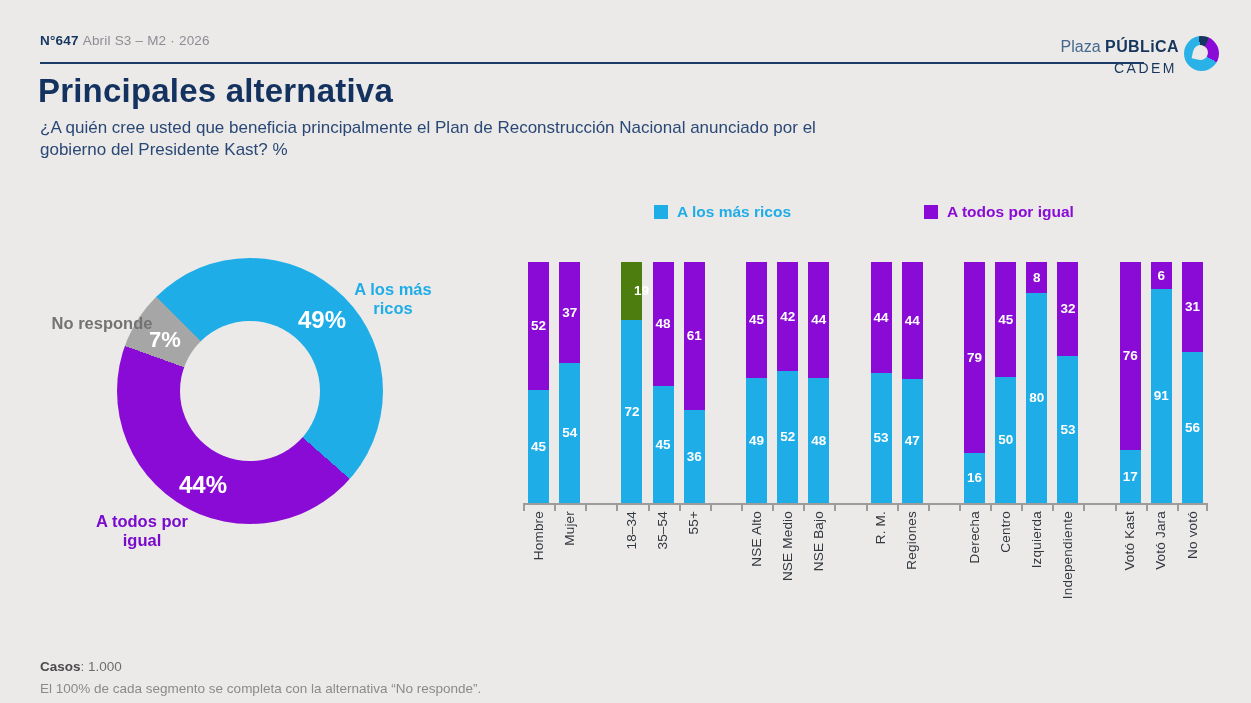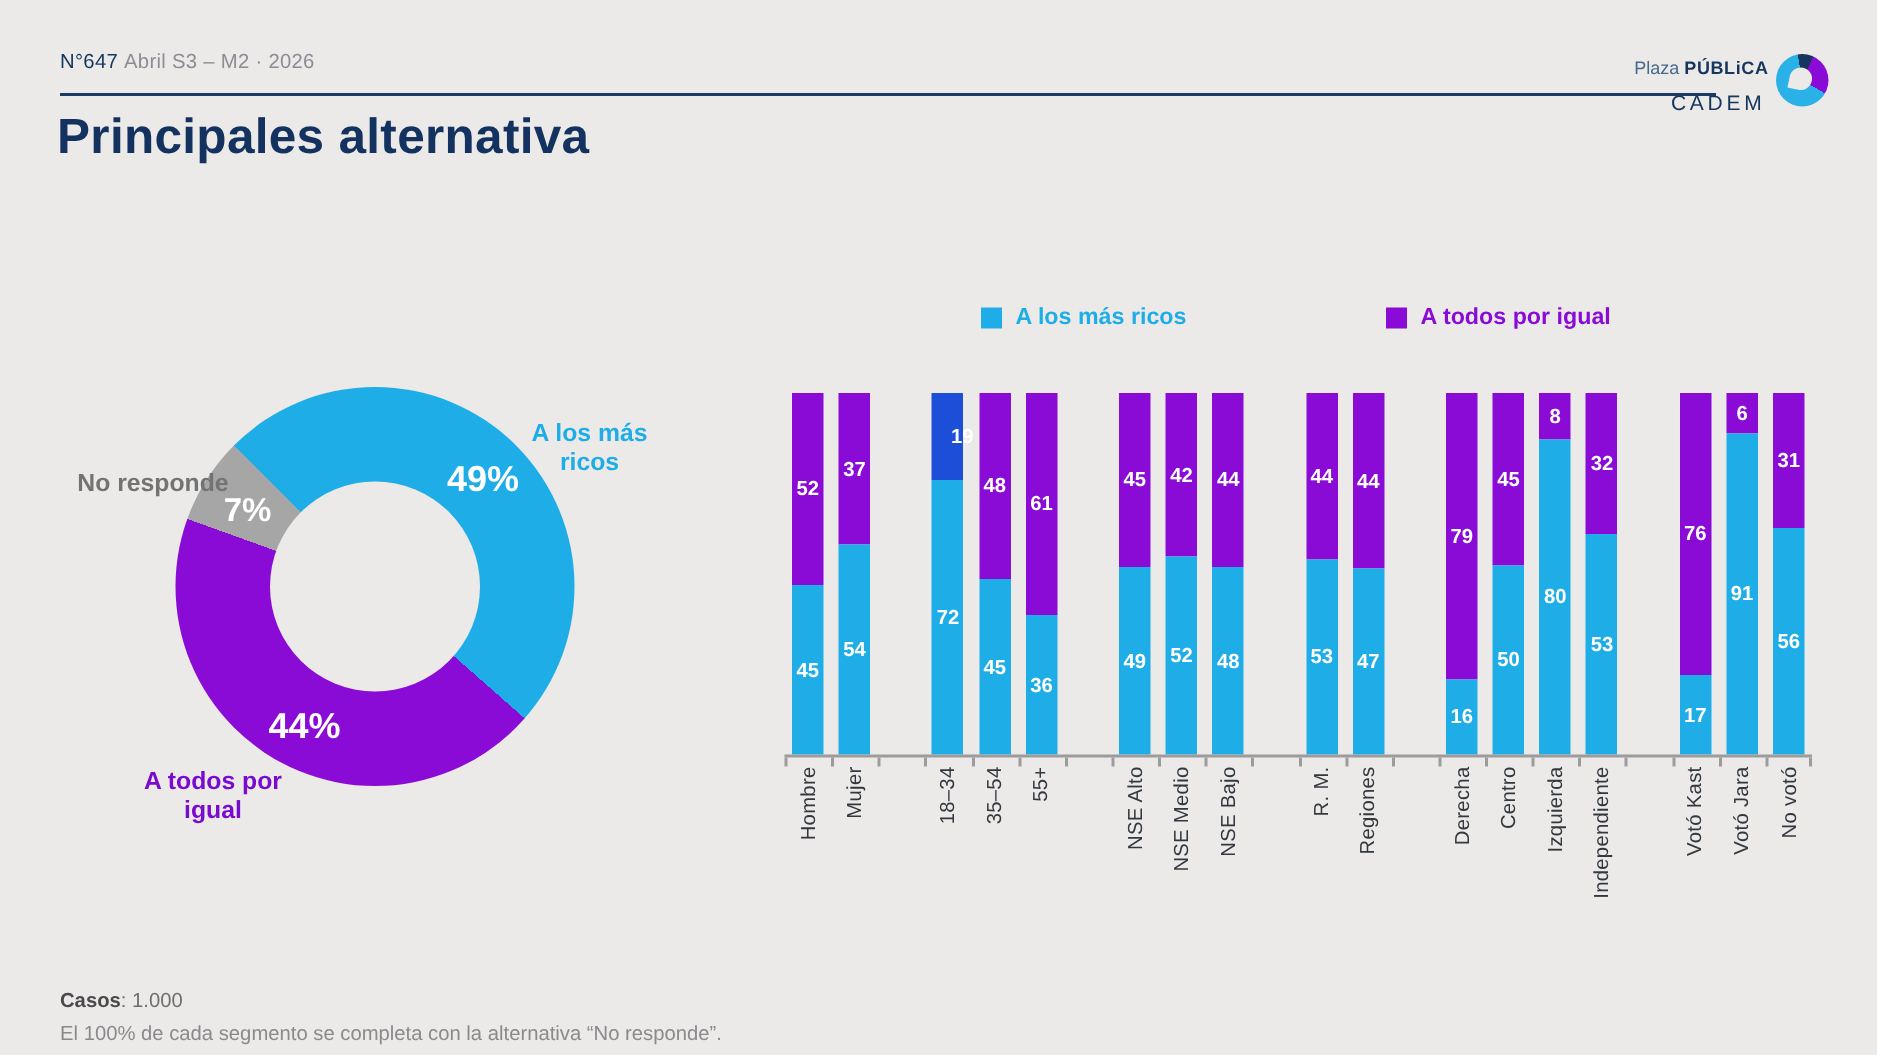--- a/index.html
+++ b/index.html
@@ -4,24 +4,24 @@
 <style>
   * { margin:0; padding:0; box-sizing:border-box; }
   html,body { background:#ECEAE8; }
   .page {
     position:relative; width:1251px; height:703px; overflow:hidden;
     background:#ECEAE8;
     font-family:"Liberation Sans", sans-serif;
   }
   
   .issue { position:absolute; left:40px; top:33px; font-size:13.5px; color:#8C8C94; letter-spacing:.2px; }
-  .issue b { color:#14355F; font-weight:400; margin-right:4px; }
+  .issue b { color:#14355F; font-weight:700; margin-right:4px; }
   .rule { position:absolute; left:40px; top:62px; width:1104px; height:2px; background:#1B3A66; }
   .brand { position:absolute; right:30px; top:36px; width:200px; height:40px; }
-  .brand-text { position:absolute; right:42px; top:2px; font-size:12px; color:#46688E; white-space:nowrap;margin-left:16px; }
+  .brand-text { position:absolute; right:42px; top:2px; font-size:16px; color:#46688E; white-space:nowrap;margin-left:16px; }
   .brand-text b { color:#17365D; font-weight:700; letter-spacing:.4px; }
   .brand-mark {
     position:absolute; right:2px; top:0; width:35px; height:35px; border-radius:50%;
     background:conic-gradient(from 150deg, #2AB2E8 0 200deg, #17365D 200deg 235deg, #8A0BD6 235deg 330deg, #2AB2E8 330deg 360deg);
   }
   .brand-mark::after {
     content:""; position:absolute; left:9px; top:9px; width:15px; height:15px;
     border-radius:50% 50% 50% 0; background:#ECEAE8; transform:rotate(12deg);
   }
   .brand-cadem { position:absolute; right:44px; top:24px; font-size:14px; font-weight:400; letter-spacing:2.5px; color:#17365D; }
@@ -78,20 +78,24 @@
 
   <div class="brand">
     <div class="brand-text"><span>Plaza </span><b>PÚBLiCA</b></div>
     <div class="brand-mark"></div>
     <div class="brand-cadem">CADEM</div>
   </div>
 
   <div class="rule"></div>
 
   <div class="title">Principales alternativa</div>
+  <div class="subtitle">
+    <div>¿A quién cree usted que beneficia principalmente el Plan de Reconstrucción Nacional anunciado por el</div>
+    <div>gobierno del Presidente Kast? %</div>
+  </div>
 
   <div class="legend-item legend-ricos">
     <span class="legend-swatch" style="background:#1FADE8"></span>
     <span>A los más ricos</span>
   </div>
   <div class="legend-item legend-igual">
     <span class="legend-swatch" style="background:#8A0BD6"></span>
     <span>A todos por igual</span>
   </div>
 
@@ -125,21 +129,21 @@
               <span>37</span>
             </div>
             <div class="seg" style="background: rgb(31, 173, 232); flex-grow: 0.593407;">
               <span>54</span>
             </div>
           </div>
         </div>
         <div class="slot"></div>
         <div class="slot">
           <div class="bar">
-            <div class="seg" style="background: #1d4ed8; flex-grow: 0.208791; padding-left: 19px;">
+            <div class="seg" style="background: #4d7c0f; flex-grow: 0.208791; padding-left: 19px;">
               <span>19</span>
             </div>
             <div class="seg" style="background: rgb(31, 173, 232); flex-grow: 0.791209;">
               <span>72</span>
             </div>
           </div>
         </div>
         <div class="slot">
           <div class="bar">
             <div class="seg" style="background: rgb(138, 11, 214); flex-grow: 0.516129;">

